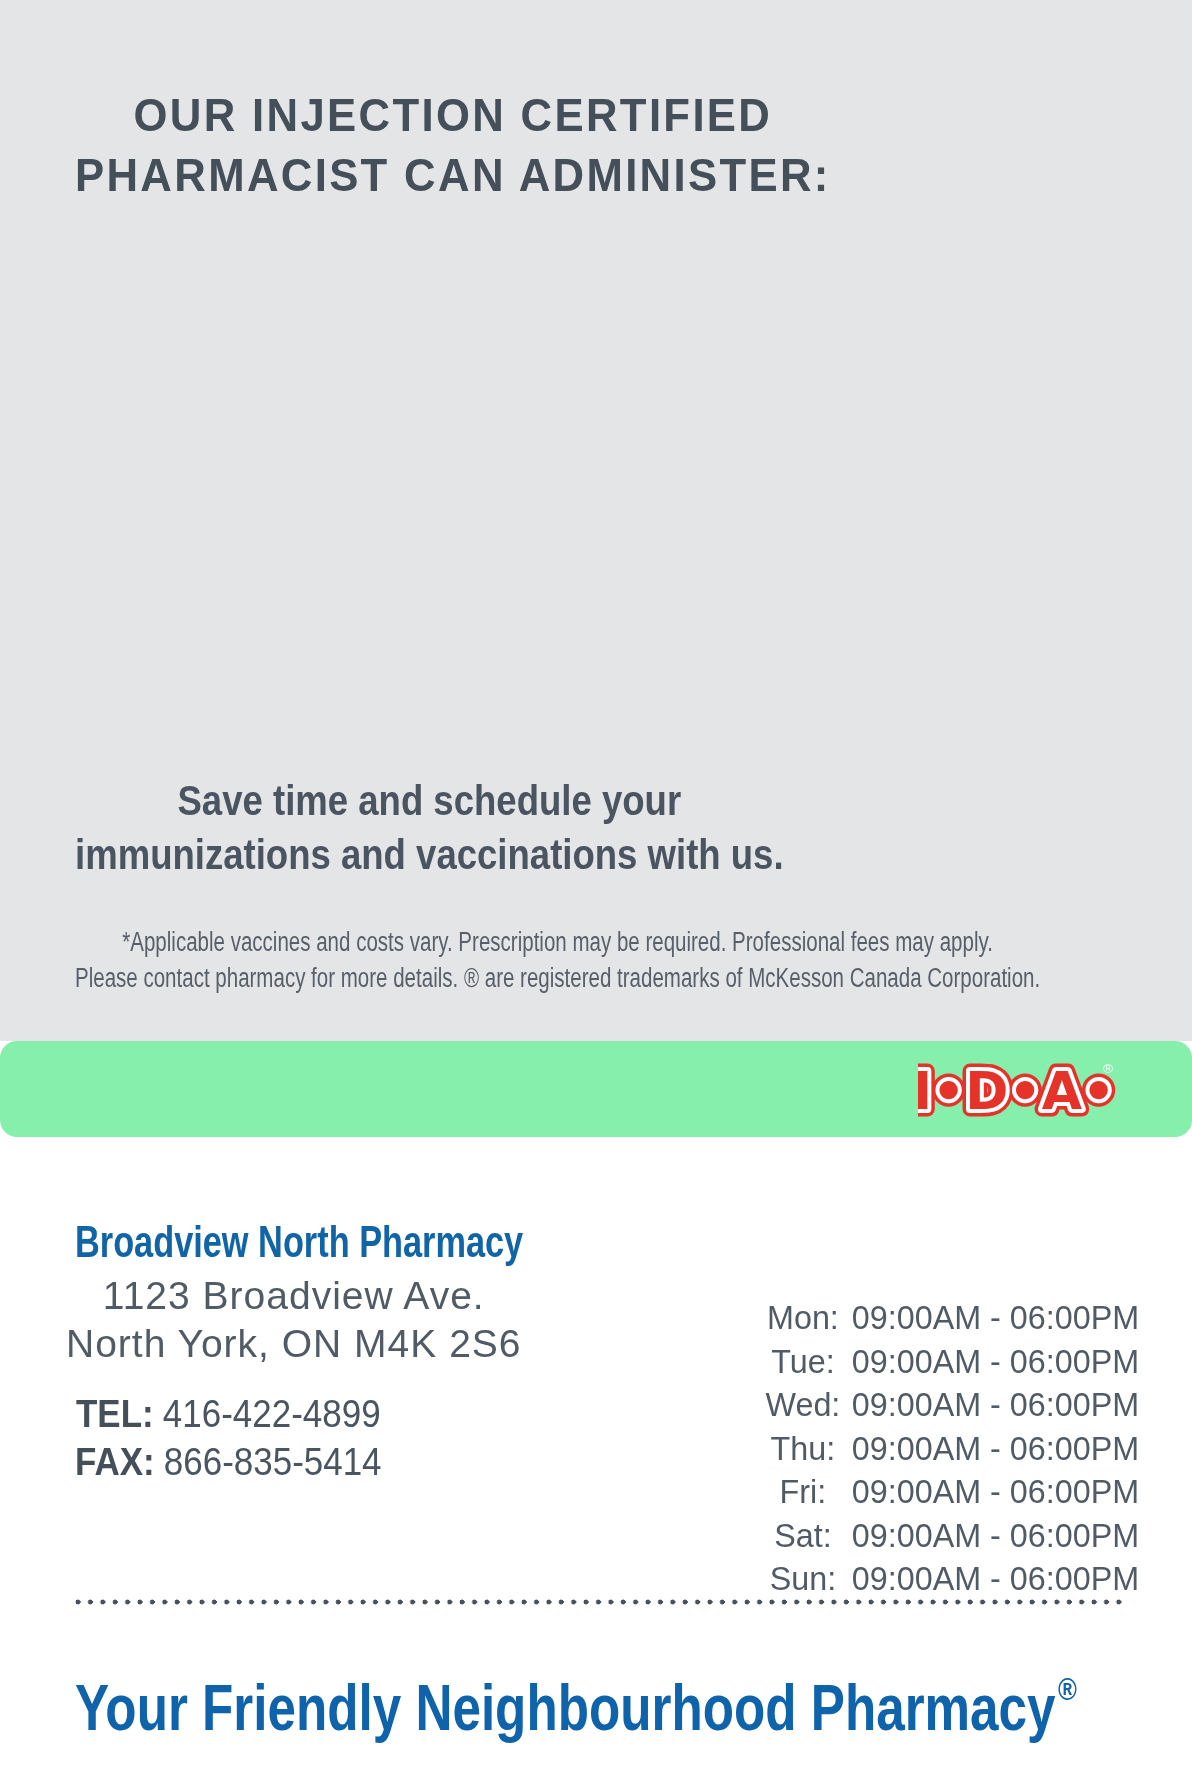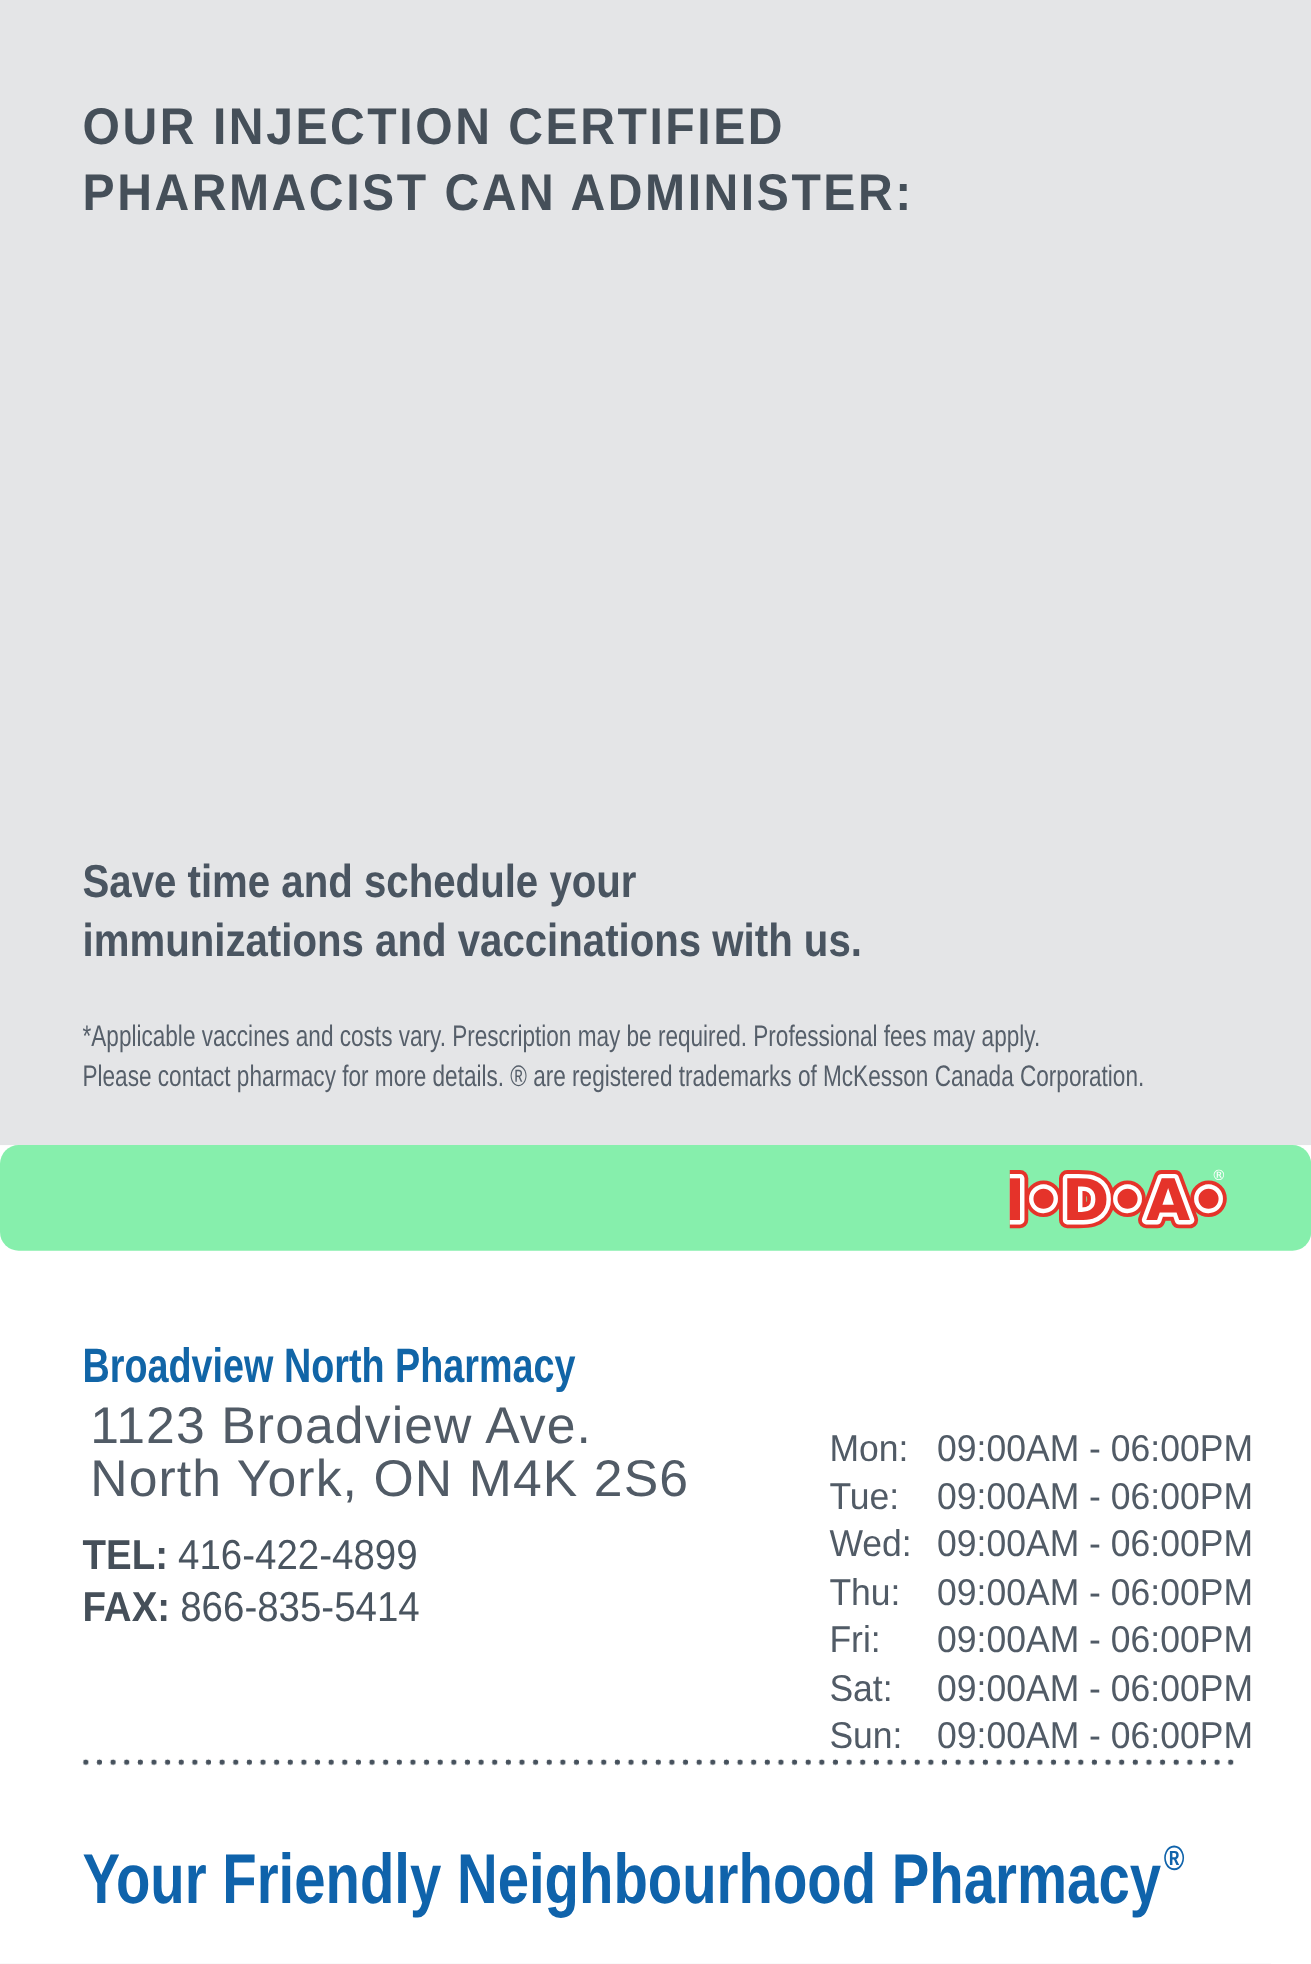--- a/index.html
+++ b/index.html
@@ -1,18 +1,18 @@
 <!DOCTYPE html>
 <html><head>
 <meta charset="utf-8">
 <style>
   html,body { margin:0; padding:0; background:#ffffff; }
   .page {
     position:relative; width:1192px; height:1785px; overflow:hidden;
-    background:#ffffff; font-family:"Liberation Sans", sans-serif;
+    background:#ffffff; font-family:"Liberation Sans", sans-serif;text-align:center;
   }
   
   .gray-section {
     position:absolute; left:0; top:0; width:1192px; height:1041px;
     background:#e4e5e7;
   }
   .headline {
     position:absolute; left:75px; top:85px; margin:0;
     font-size:47px; line-height:60px; font-weight:700; letter-spacing:2.5px;
     color:#454f59; white-space:nowrap;
@@ -38,22 +38,22 @@
   }
   .ida-logo { position:absolute; right:72px; top:10px; }
   
   .pharmacy-name {
     position:absolute; left:75px; top:1216px; margin:0;
     font-size:44px; line-height:52px; font-weight:700;
     color:#1165a7; white-space:nowrap;
     transform:scaleX(0.78); transform-origin:0 0;
   }
   .address {
-    position:absolute; left:82px; top:1272px; margin:0;
-    font-size:47px; line-height:48px; font-weight:400; letter-spacing:1px;
+    position:absolute; left:66px; top:1272px; margin:0;
+    font-size:39px; line-height:48px; font-weight:400; letter-spacing:1px;
     color:#515b66; white-space:nowrap;
   }
   .contact {
     position:absolute; left:75px; top:1390px; margin:0;
     font-size:38px; line-height:48px; color:#4a5560; white-space:nowrap;
     transform:scaleX(0.92); transform-origin:0 0;
   }
   .contact .lbl { font-weight:700; color:#454f59; margin-right:10px; }
   .hours {
     position:absolute; left:754px; top:1296px;

